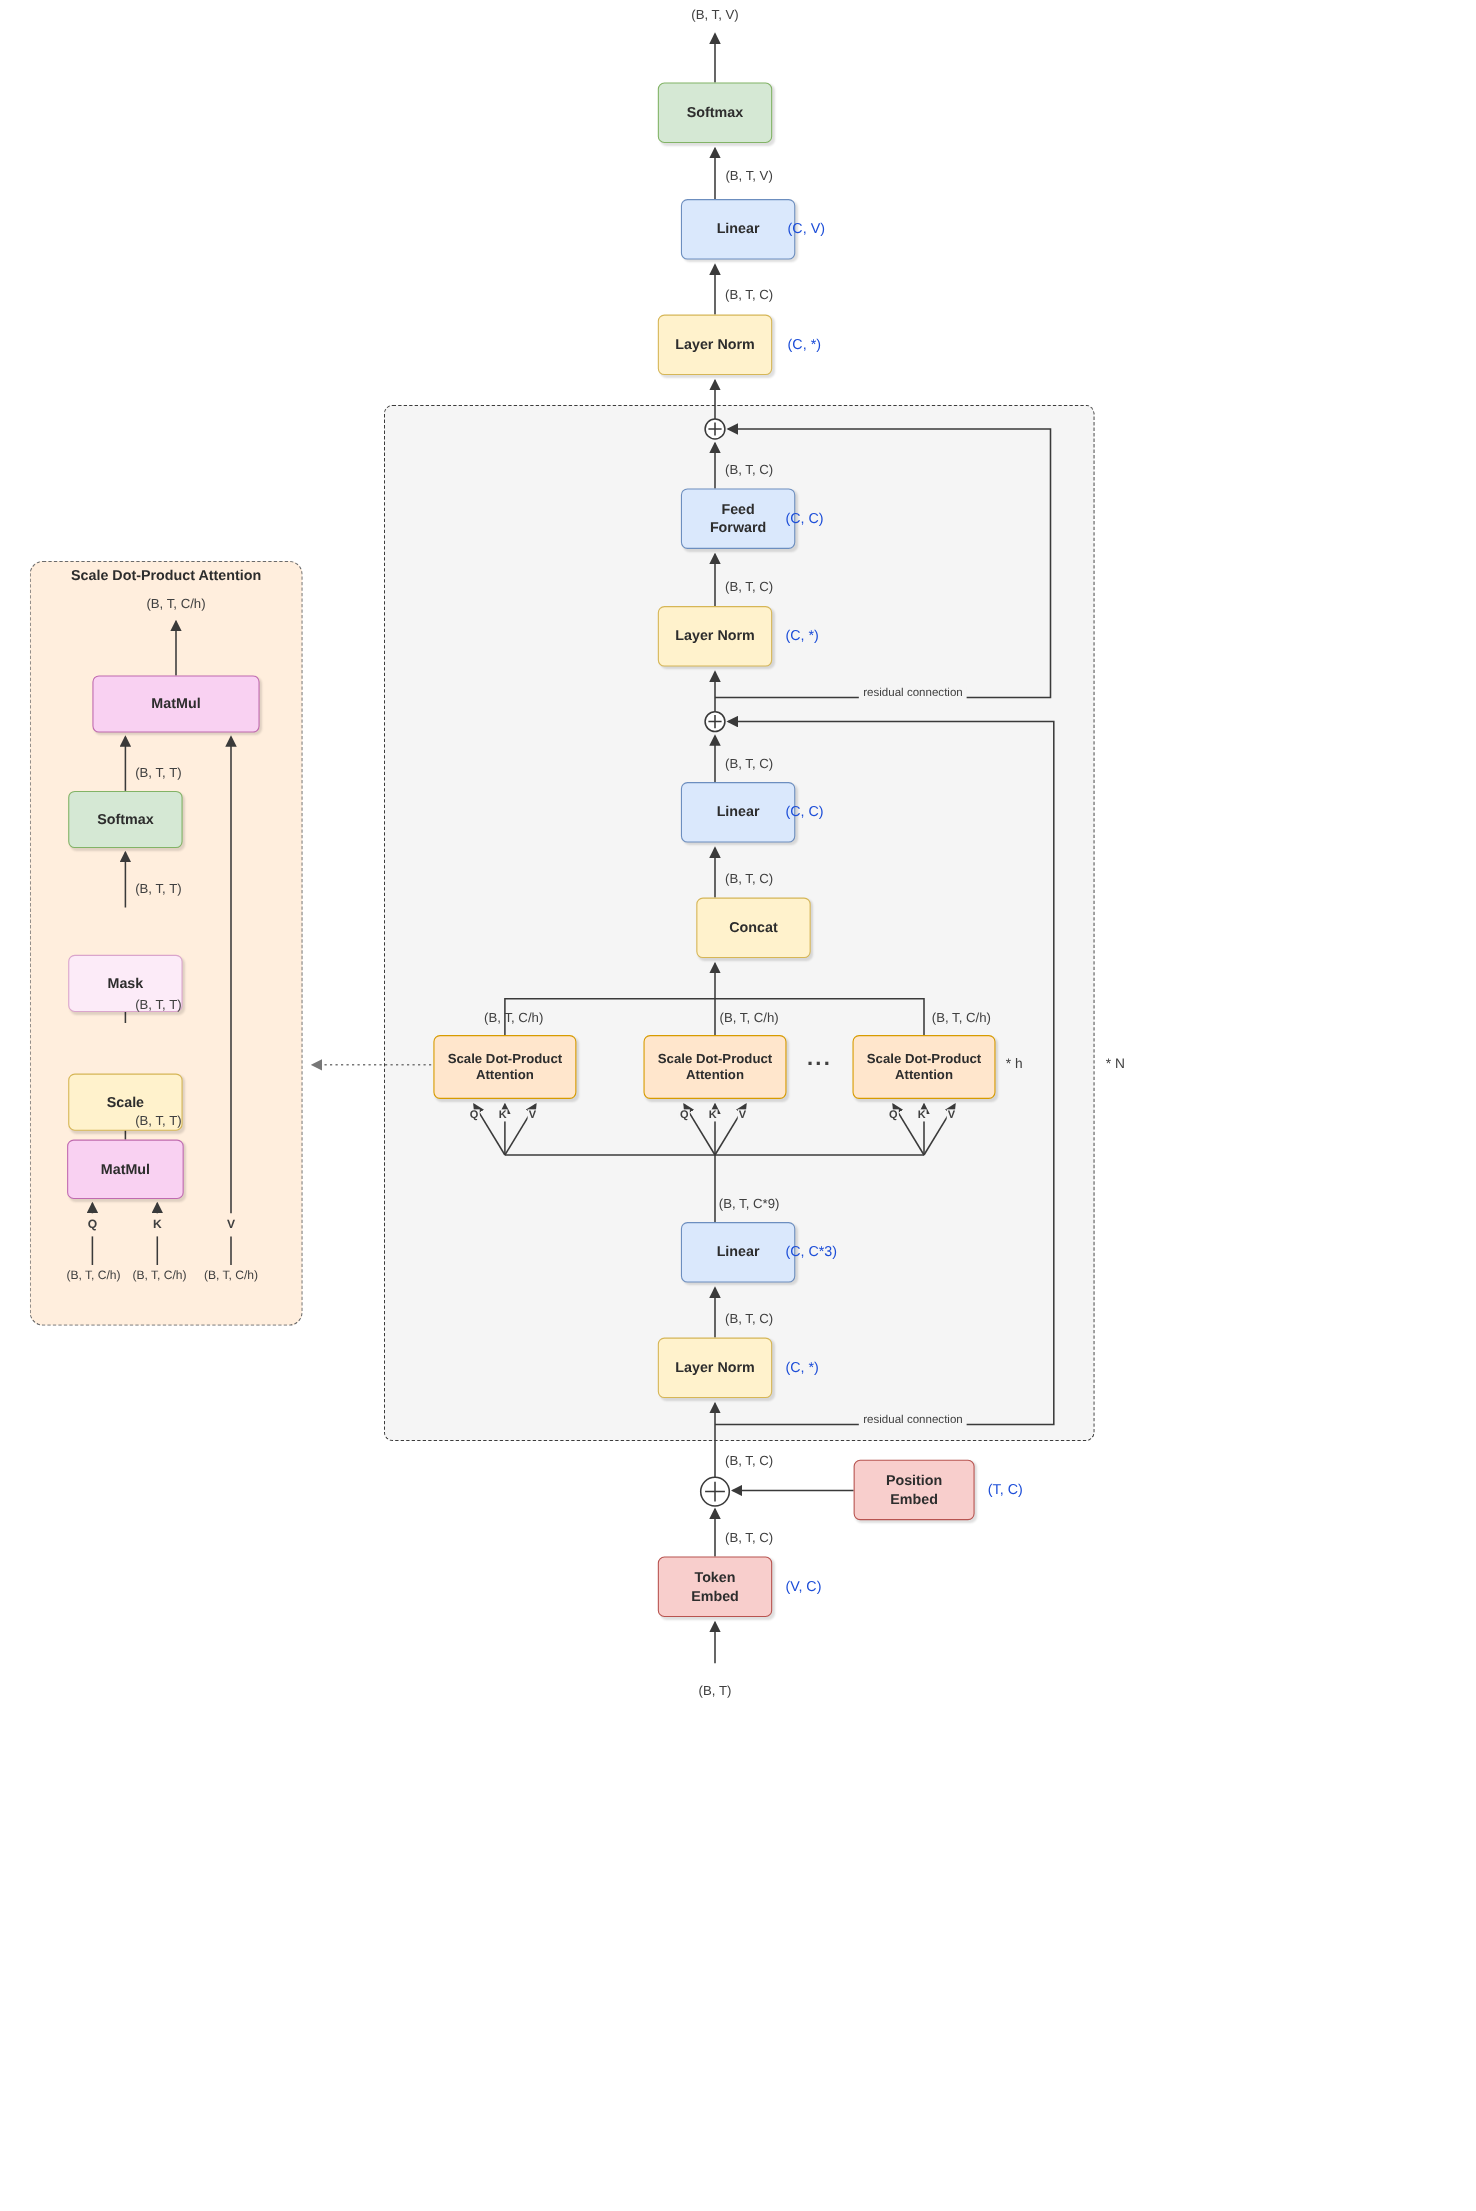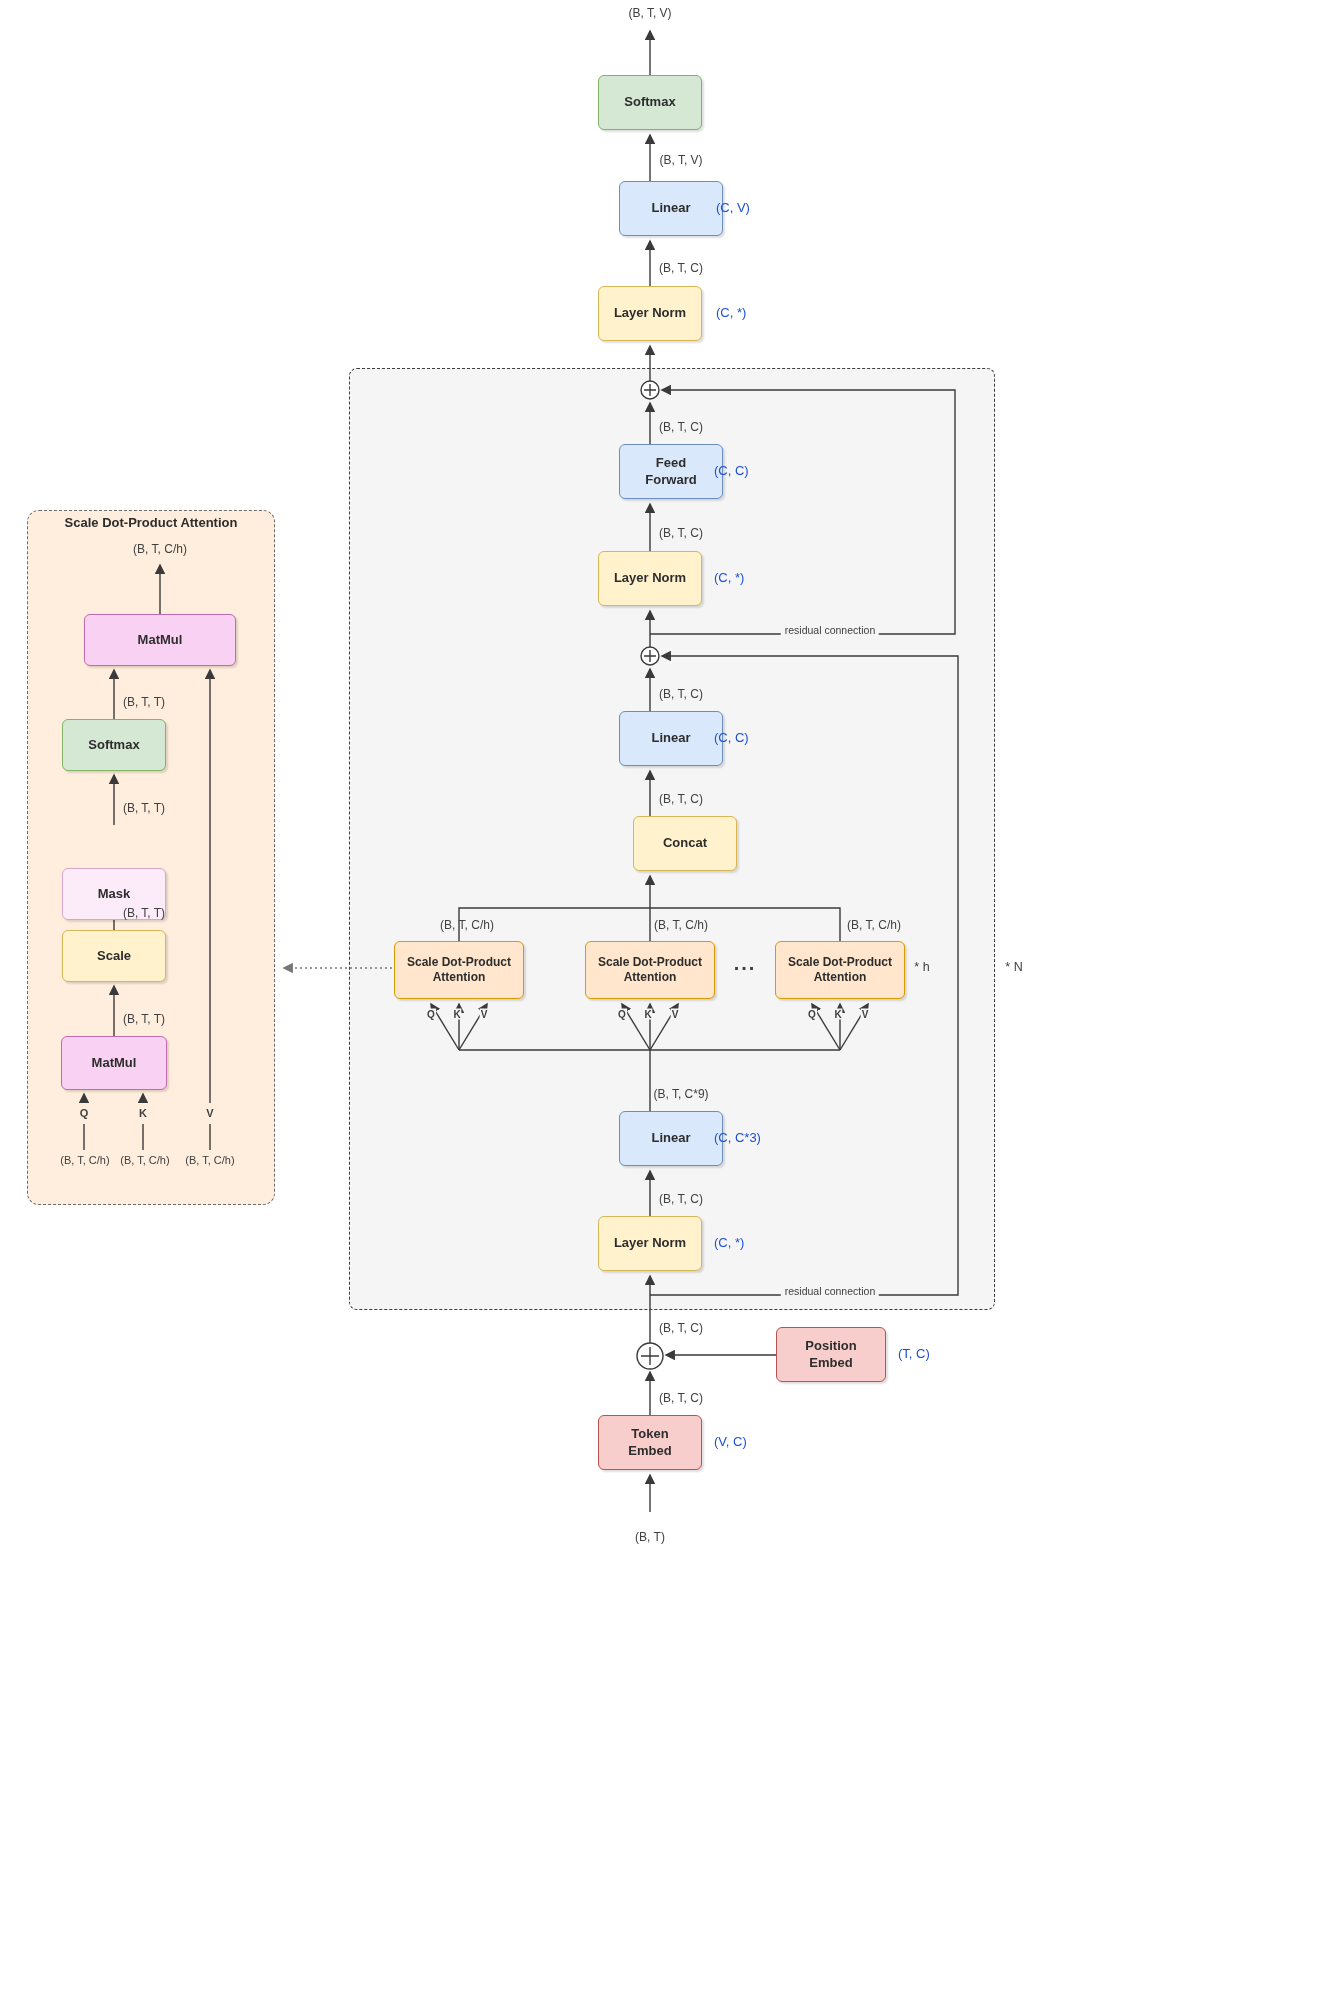--- a/index.html
+++ b/index.html
@@ -125,21 +125,21 @@
   <div class="node orange attn" style="left:775px; top:941px; width:130px; height:58px;">Scale Dot-Product Attention</div>
   <div class="node blue" style="left:598px; top:1111px; width:104px; height:55px;">Linear</div>
   <div class="node yellow" style="left:598px; top:1216px; width:104px; height:55px;">Layer Norm</div>
   <div class="node red" style="left:776px; top:1327px; width:110px; height:55px;">Position Embed</div>
   <div class="node red" style="left:598px; top:1415px; width:104px; height:55px;">Token Embed</div>
 
   <div class="panel-title" style="left:27px; top:515px; width:248px;">Scale Dot-Product Attention</div>
   <div class="node magenta" style="left:84px; top:614px; width:152px; height:52px;">MatMul</div>
   <div class="node green" style="left:62px; top:719px; width:104px; height:52px;">Softmax</div>
   <div class="node lightpink" style="left:62px; top:825px; width:104px; height:52px;">Mask</div>
-  <div class="node yellow" style="left:62px; top:930px; width:104px; height:52px;">Scale</div>
+  <div class="node yellow" style="left:62px; top:976px; width:104px; height:52px;">Scale</div>
   <div class="node magenta" style="left:61px; top:1036px; width:106px; height:54px;">MatMul</div>
 
   <div class="lbl" style="left:650px; top:13px;">(B, T, V)</div>
   <div class="lbl" style="left:681px; top:160px;">(B, T, V)</div>
   <div class="lbl" style="left:681px; top:268px;">(B, T, C)</div>
   <div class="lbl" style="left:681px; top:427px;">(B, T, C)</div>
   <div class="lbl" style="left:681px; top:533px;">(B, T, C)</div>
   <div class="lbl" style="left:681px; top:694px;">(B, T, C)</div>
   <div class="lbl" style="left:681px; top:799px;">(B, T, C)</div>
   <div class="lbl" style="left:467px; top:925px;">(B, T, C/h)</div>

